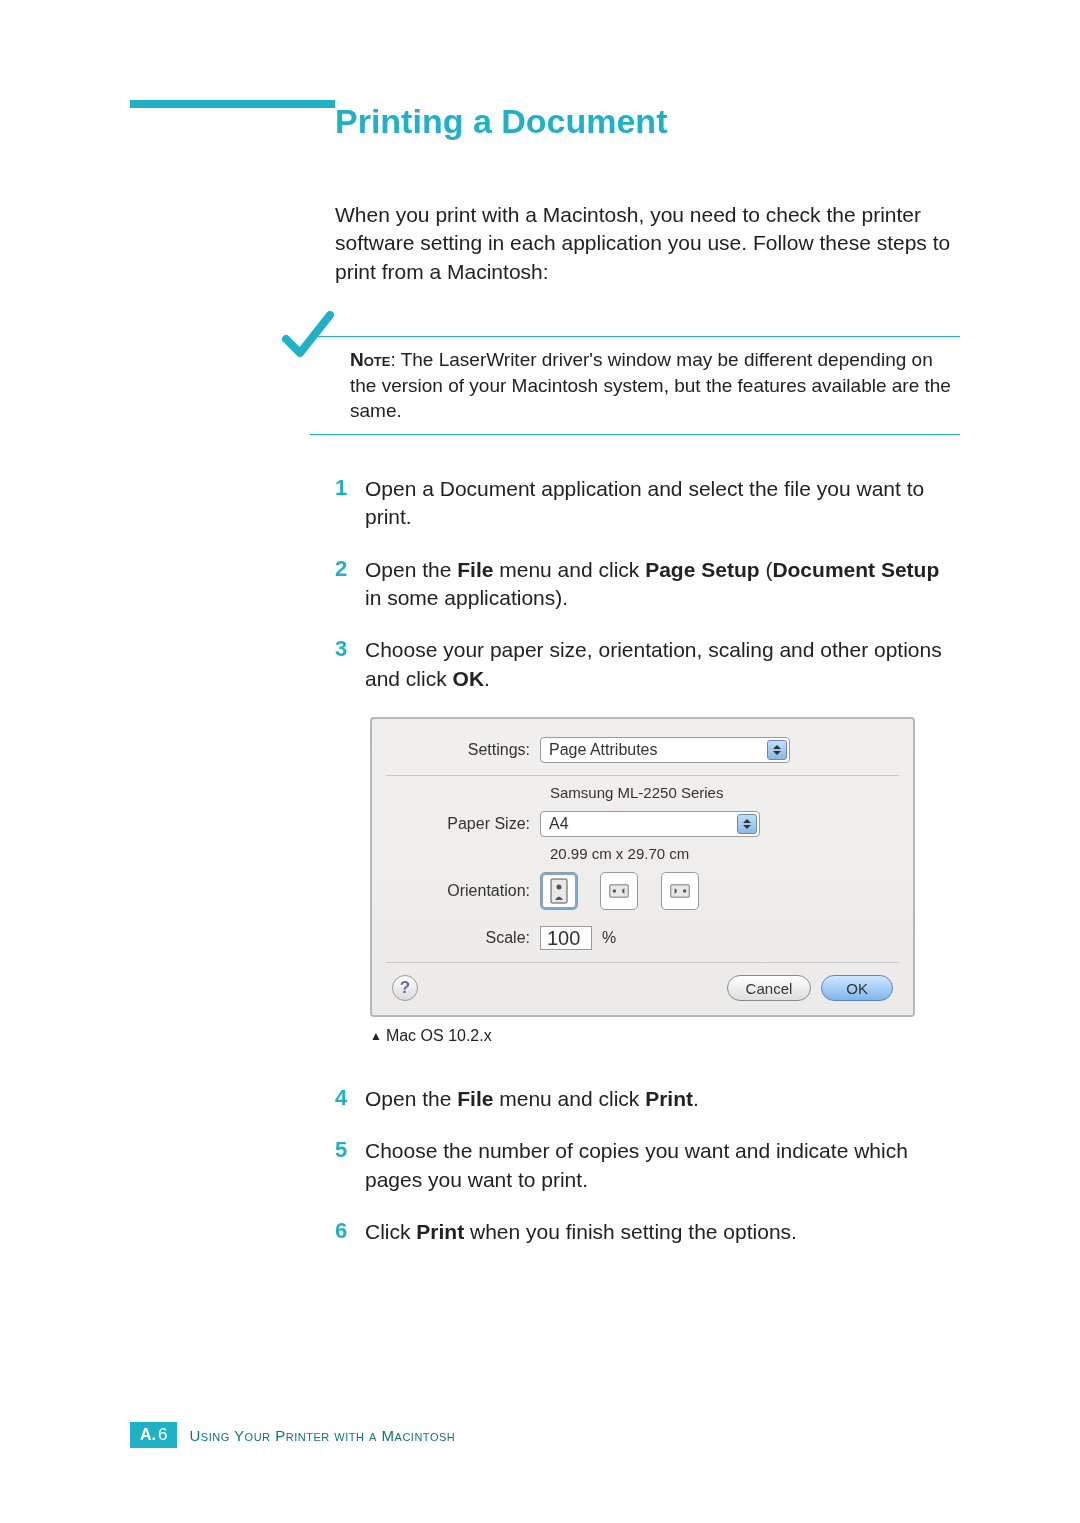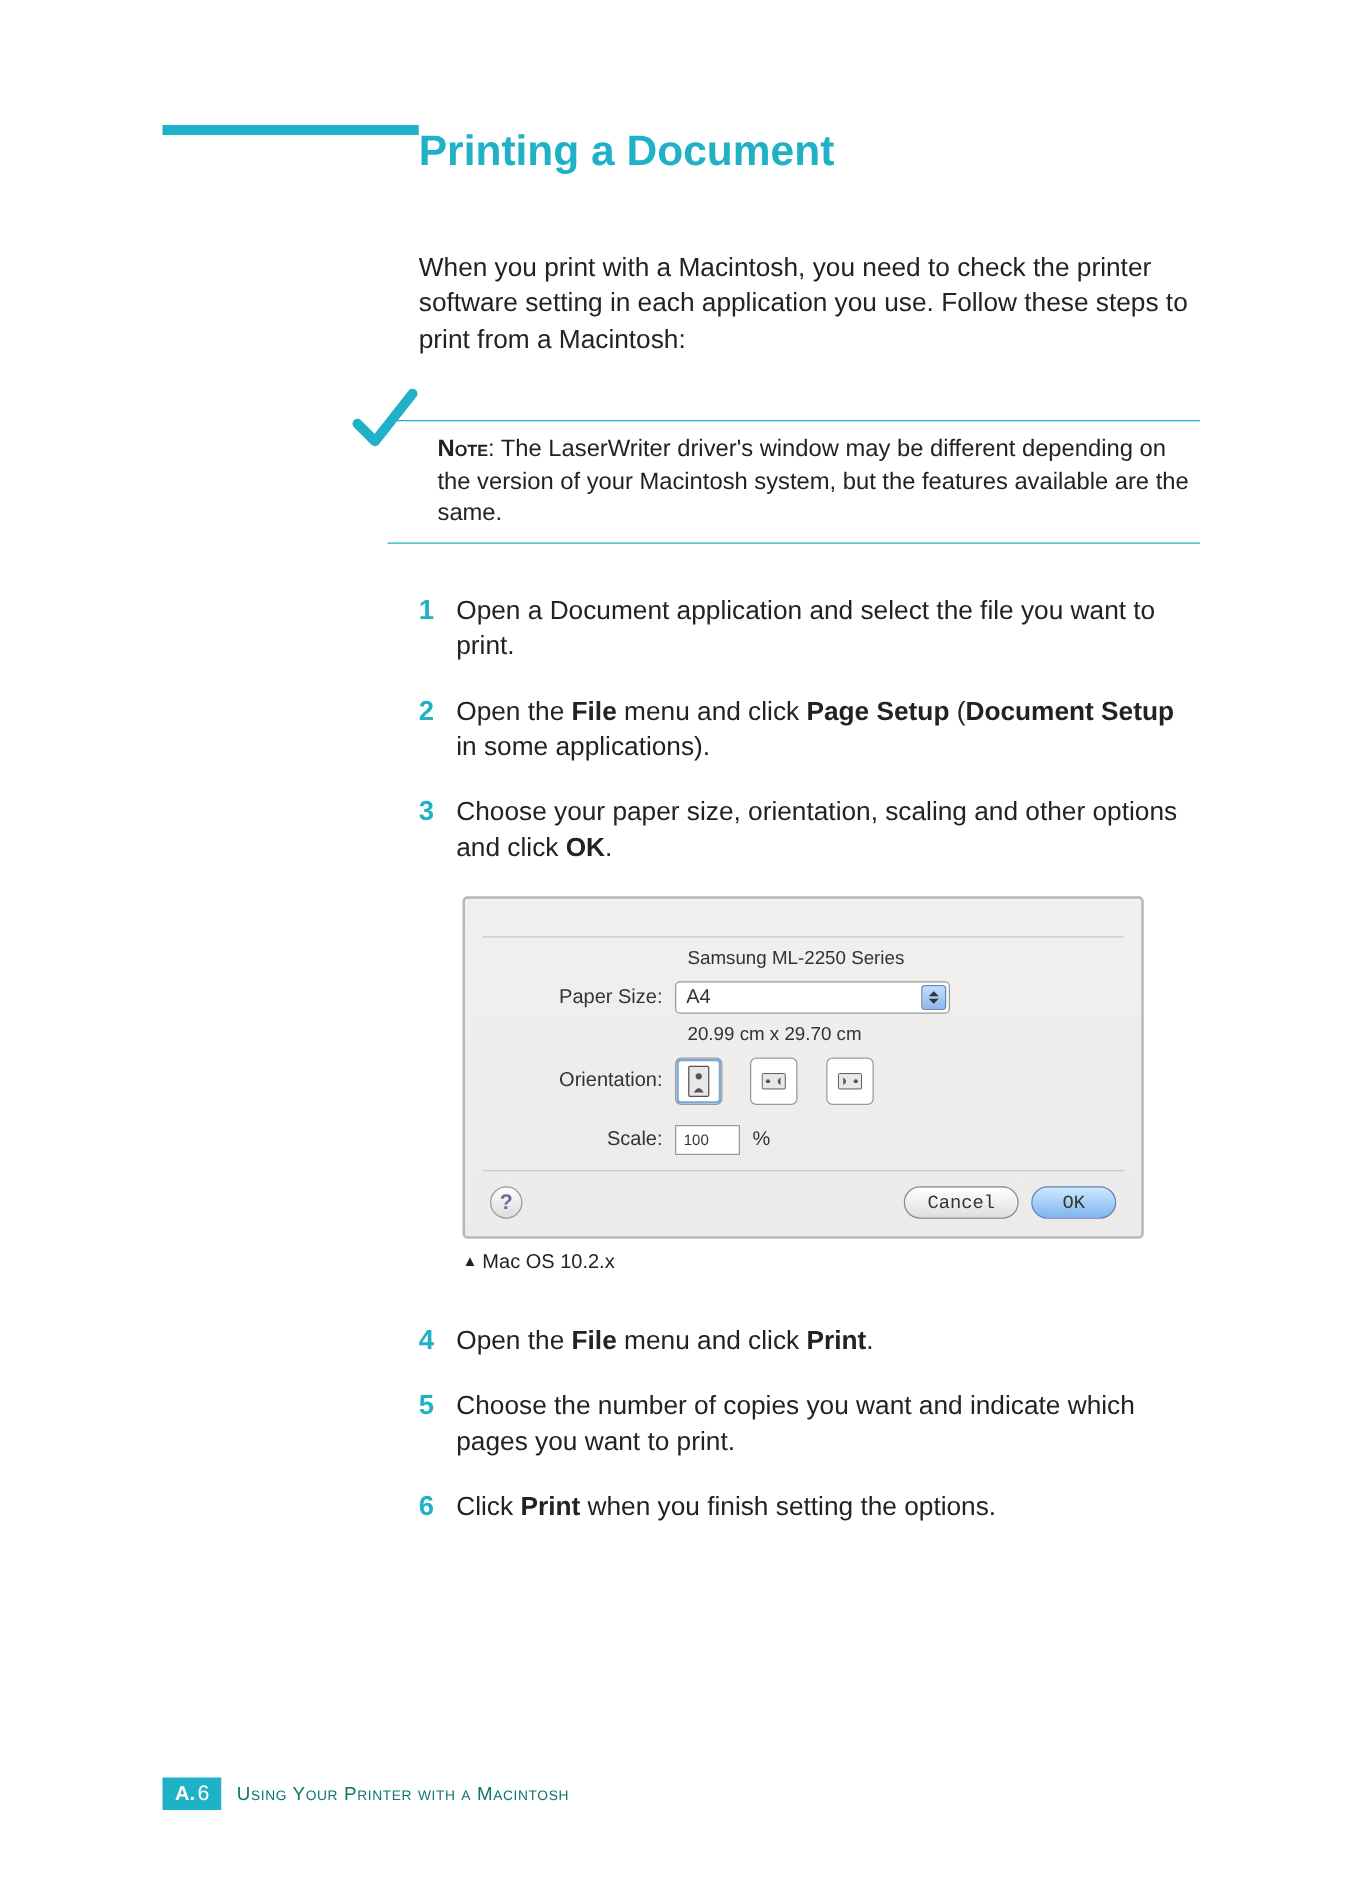--- a/index.html
+++ b/index.html
@@ -164,21 +164,21 @@
   .orient-btn svg { width: 20px; height: 26px; }
   .orient-btn.sel { box-shadow: inset 0 0 0 2px #7aa8d8; }
   .dlg-input {
     background: #fff;
     border: 1px solid #9a9a9a;
     width: 52px;
     height: 24px;
     padding: 0 6px;
     display: inline-flex;
     align-items: center;
-    font-size: 12px;
+    font-size: 20px;
   }
   .dlg-divider {
     border-top: 1px solid #c8c8c6;
     margin: 12px -6px 12px -6px;
   }
   .dlg-footer {
     display: flex;
     align-items: center;
     justify-content: space-between;
   }
@@ -197,21 +197,20 @@
   .dlg-buttons { display: flex; gap: 10px; }
   .pill-btn {
     height: 26px;
     border-radius: 13px;
     border: 1px solid #8a8a8a;
     background: linear-gradient(#ffffff, #dedede);
     padding: 0 18px;
     display: inline-flex;
     align-items: center;
     font-size: 15px;
-    font-family: Liberation Mono, monospace;
   }
   .pill-btn.primary {
     background: linear-gradient(#cfe8ff, #7fb5ee);
     border-color: #5a85c2;
     padding: 0 24px;
   }
   .caption {
     margin-left: 35px;
     margin-top: 10px;
     font-size: 16px;
@@ -288,20 +287,27 @@
     <div class="step">
       <div class="step-num">3</div>
       <div class="step-text">
         <span>Choose your paper size, orientation, scaling and other options and click </span><b>OK</b><span>.</span>
       </div>
     </div>
 
     <div class="dialog-wrap">
       <div class="dialog">
 
+        <div class="dlg-row">
+          <div class="dlg-label">Settings:</div>
+          <div class="dlg-select">
+            <span>Page Attributes</span>
+            <span class="stepper"></span>
+          </div>
+        </div>
 
         <div class="dlg-divider"></div>
 
         <div class="dlg-subtext">Samsung ML-2250 Series</div>
 
         <div class="dlg-row">
           <div class="dlg-label">Paper Size:</div>
           <div class="dlg-select small">
             <span>A4</span>
             <span class="stepper"></span>

